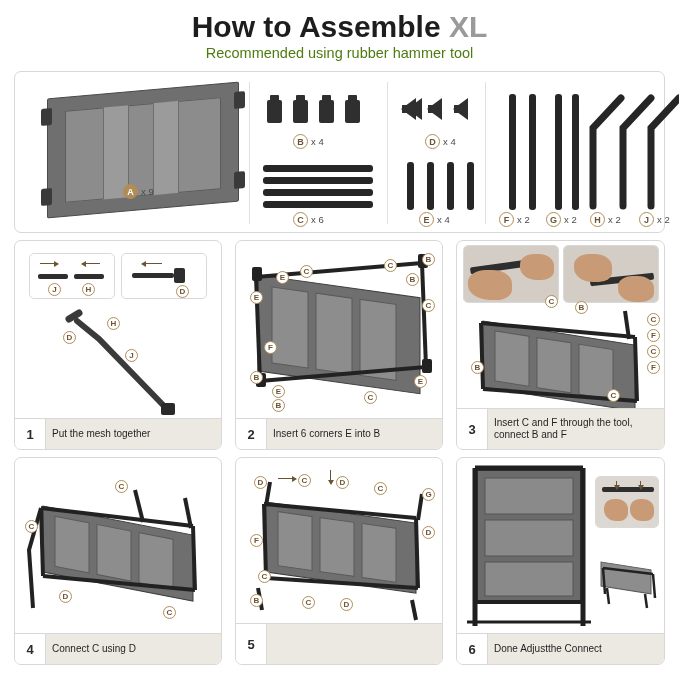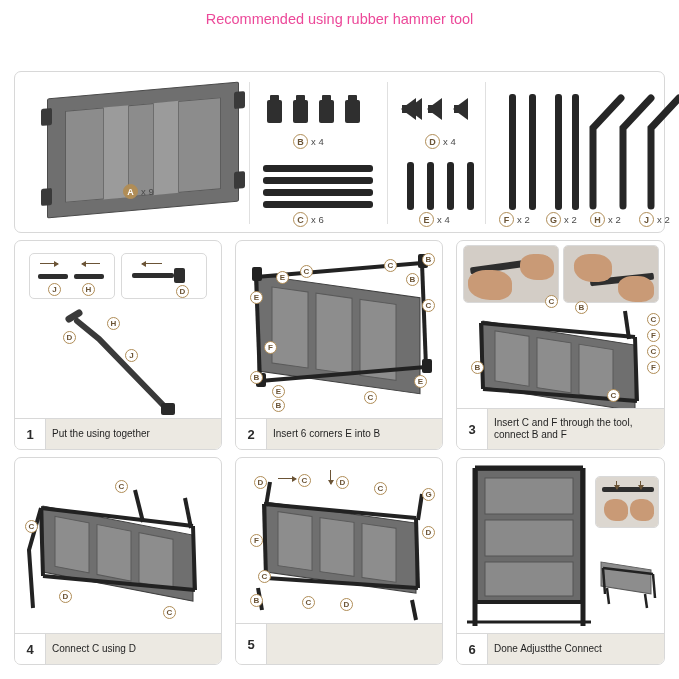--- a/index.html
+++ b/index.html
@@ -12,21 +12,21 @@
   }
   .page { position:relative; width:679px; height:679px; }
 
   
   .header { text-align:center; padding-top:10px; }
   .title {
     font-size:30px; font-weight:bold; letter-spacing:0px; color:#1d1d1d;
     line-height:34px;
   }
   .title .xl { color:#9a9a9a; font-size:30px; font-weight:bold; }
-  .subtitle { font-size:14.5px; color:#ec4899; margin-top:1px; }
+  .subtitle { font-size:14.5px; color:#4d7c0f; margin-top:1px; }
 
   
   .panel {
     position:absolute;
     background:#fff;
     border:1px solid #d8d8d8;
     border-radius:7px;
     box-sizing:border-box;
   }
 
@@ -168,20 +168,21 @@
     border-left:3px solid transparent; border-right:3px solid transparent;
     border-top:5px solid #6b5436;
   }
 </style>
 </head>
 <body>
 
 <div class="page">
 
   <div class="header">
+    <div class="title"><span>How to Assemble </span><span class="xl">XL</span></div>
     <div class="subtitle">Recommended using rubber hammer tool</div>
   </div>
 
   <div class="panel" id="parts">
 
     <div class="mat">
       <div class="frame"></div>
       <div class="inner"></div>
       <div class="strip" style="left:56px;"></div>
       <div class="strip" style="left:106px;"></div>
@@ -298,21 +299,21 @@
         <path d="M62 22 L84 40 L150 108" stroke="#3a3a3a" stroke-width="6" fill="none" stroke-linecap="round"></path>
         <path d="M54 20 L64 14" stroke="#3a3a3a" stroke-width="7" fill="none" stroke-linecap="round"></path>
         <rect x="146" y="104" width="14" height="12" rx="2" fill="#2a2a2a"></rect>
       </svg>
       <div class="tag" style="left:48px; top:90px;">D</div>
       <div class="tag" style="left:92px; top:76px;">H</div>
       <div class="tag" style="left:110px; top:108px;">J</div>
     </div>
     <div class="caption">
       <div class="step-num">1</div>
-      <div class="caption-text">Put the using together</div>
+      <div class="caption-text">Put the mesh together</div>
     </div>
   </div>
 
   <div class="panel step" id="step2">
     <div class="art">
       <svg width="208" height="180" viewBox="0 0 208 180" style="position:absolute; left:0; top:0;">
         <g transform="translate(22,34) skewY(8)">
           <rect x="0" y="0" width="162" height="96" fill="#6f6f6f" stroke="#3f3f3f"></rect>
           <rect x="14" y="10" width="36" height="76" fill="#8d8d8d" stroke="#5a5a5a"></rect>
           <rect x="58" y="10" width="36" height="76" fill="#8d8d8d" stroke="#5a5a5a"></rect>

